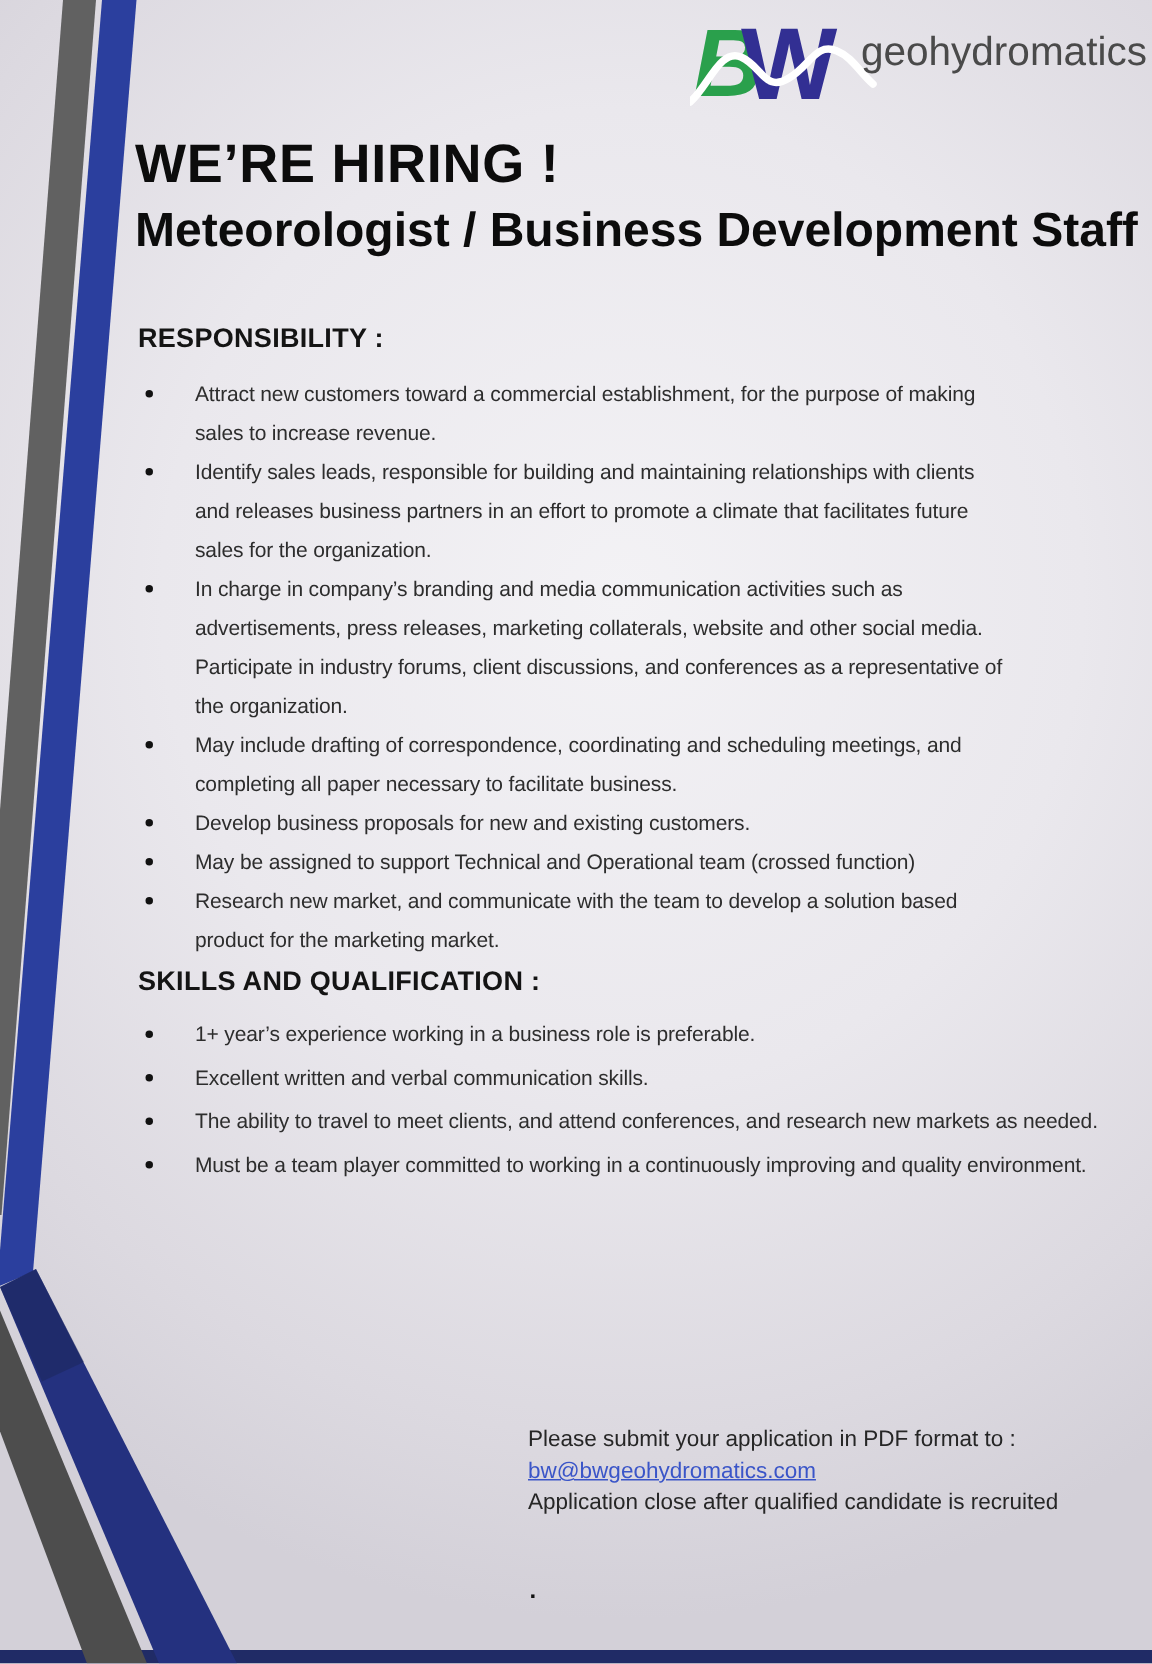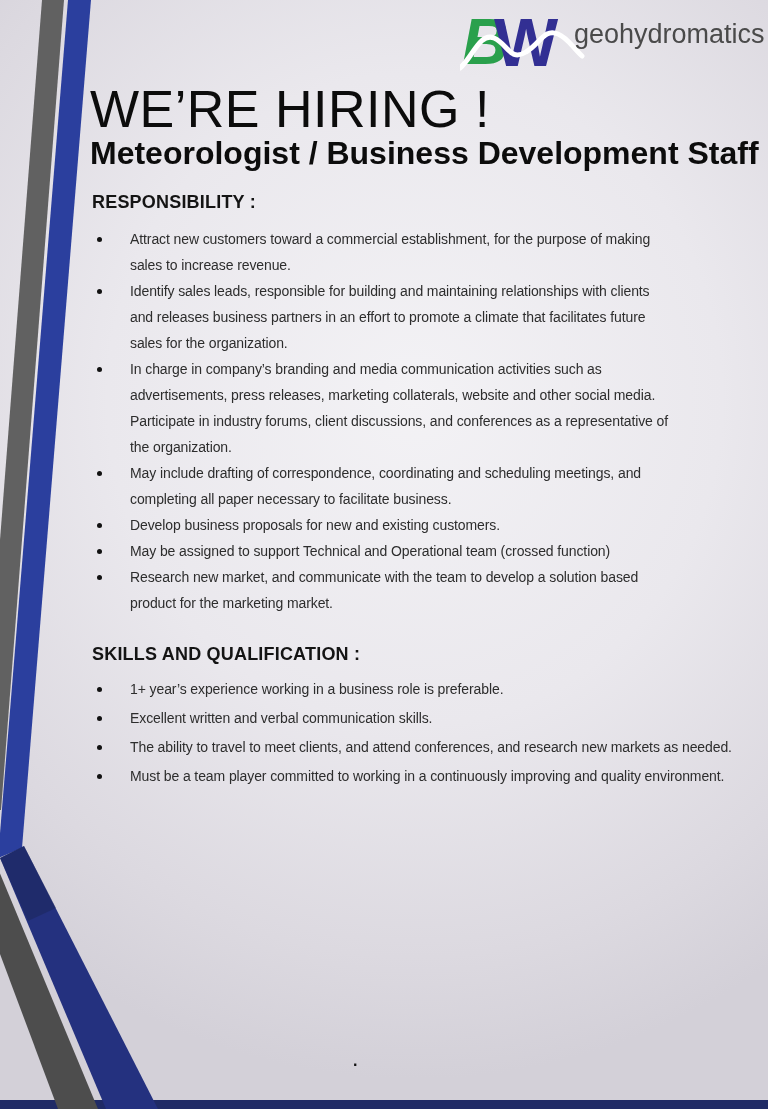--- a/index.html
+++ b/index.html
@@ -8,29 +8,29 @@
     background:radial-gradient(ellipse 640px 680px at 54% 36%, #f3f2f5 0%, #eae8ed 48%, #dcd9e0 82%, #d3d0d8 100%);
     font-family:"Liberation Sans", sans-serif;color:#2e2e2e;
   }
   .deco{position:absolute;left:0;top:0;z-index:0;}
   .content{position:absolute;left:0;top:0;width:768px;height:1109px;z-index:1;}
 
   .logo{position:absolute;left:460px;top:6px;width:306px;height:70px;}
 
   .headline{
     position:absolute;left:90px;top:86px;margin:0;
-    font-size:52px;line-height:46px;font-weight:400;letter-spacing:.5px;color:#0c0c0c;white-space:nowrap;
+    font-size:36px;line-height:46px;font-weight:700;letter-spacing:.5px;color:#0c0c0c;white-space:nowrap;
   }
   .subheadline{
     position:absolute;left:90px;top:137px;margin:0;
     font-size:32px;line-height:32px;font-weight:800;color:#0c0c0c;white-space:nowrap;
   }
 
   .section{position:absolute;left:92px;}
-  .section-responsibility{top:192px;width:616px;}
+  .section-responsibility{top:215px;width:616px;}
   .section-skills{top:644px;width:645px;}
   .section-title{margin:0;font-size:18px;font-weight:700;color:#141414;letter-spacing:.2px;}
 
   ul.bullets{list-style:none;margin:0;padding:0;}
   ul.bullets li{position:relative;padding-left:38px;font-size:14px;color:#2d2d2d;letter-spacing:-.1px;}
   ul.bullets li::before{
     content:"";position:absolute;left:5px;width:5px;height:5px;border-radius:50%;background:#111;
   }
   .section-responsibility ul.bullets{margin-top:13px;width:578px;}
   .section-responsibility li{line-height:26px;}
@@ -87,17 +87,24 @@
     <div class="section section-skills">
       <h3 class="section-title">SKILLS AND QUALIFICATION :</h3>
       <ul class="bullets">
         <li>1+ year’s experience working in a business role is preferable.</li>
         <li>Excellent written and verbal communication skills.</li>
         <li>The ability to travel to meet clients, and attend conferences, and research new markets as needed.</li>
         <li>Must be a team player committed to working in a continuously improving and quality environment.</li>
       </ul>
     </div>
 
+    <div class="footer">
+      <div>Please submit your application in PDF format to :</div>
+      <div>
+        <a>bw@bwgeohydromatics.com</a>
+      </div>
+      <div>Application close after qualified candidate is recruited</div>
+    </div>
 
     <div class="stray-period">.</div>
 
   </div>
 </div>
 
 </body></html>

